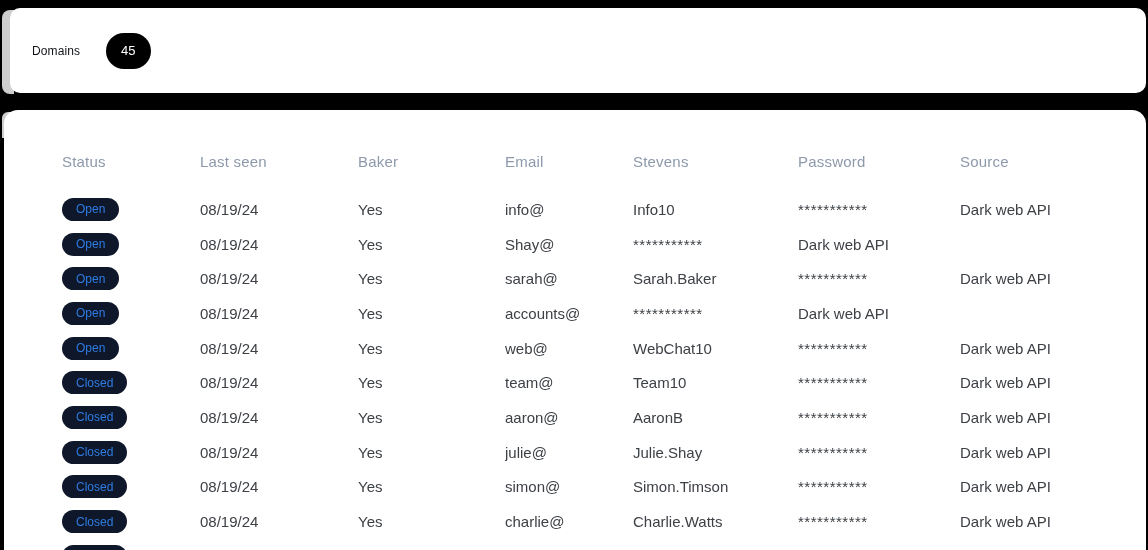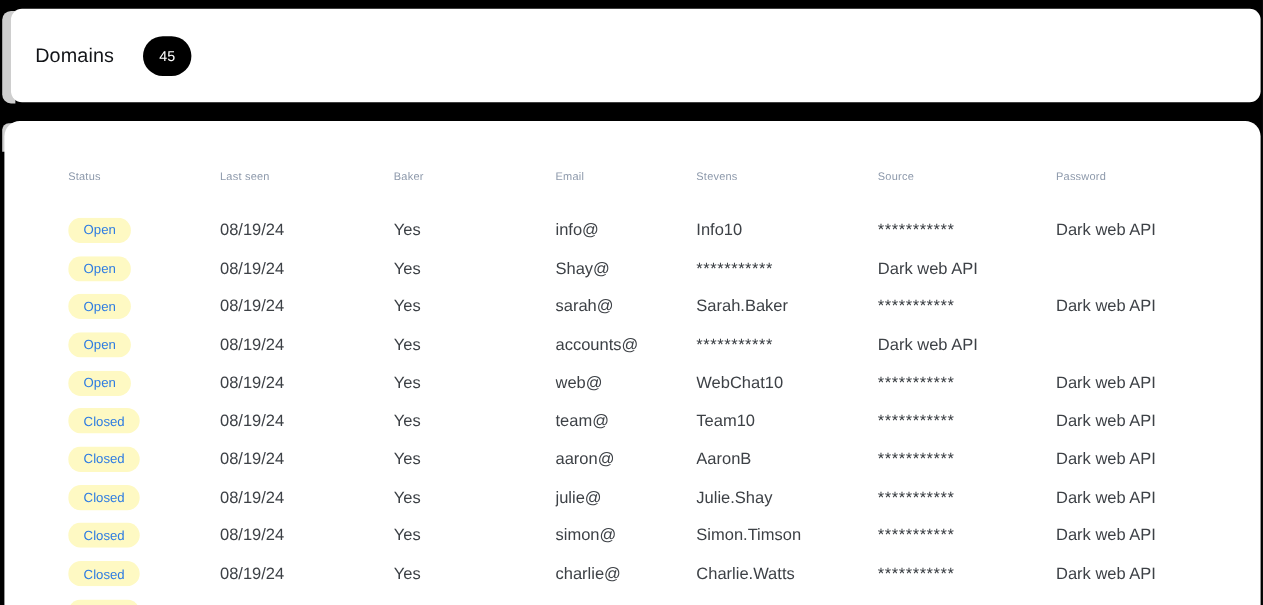--- a/index.html
+++ b/index.html
@@ -36,21 +36,21 @@
     left: 10px; top: 8px;
     width: 1136px; height: 85px;
     background: #ffffff;
     border-radius: 10px;
     display: flex;
     align-items: center;
     padding-left: 22px;
     box-sizing: border-box;
   }
   .page-title {
-    font-size: 18px;
+    font-size: 12px;
     font-weight: 500;
     color: #121418;
     letter-spacing: 0.1px;
   }
   .count-badge {
     margin-left: 26px;
     min-width: 34px;
     height: 36px;
     padding: 0 15px;
     background: #000000;
@@ -75,40 +75,40 @@
   .grid-row {
     display: grid;
     grid-template-columns: 138px 158px 147px 128px 165px 162px 1fr;
     align-items: center;
   }
   .thead-row {
     height: 30px;
     margin-bottom: 16px;
   }
   .col-header {
-    font-size: 10px;
+    font-size: 15px;
     font-weight: 400;
     color: #8d99ab;
     letter-spacing: 0.2px;
   }
   .table-row {
     height: 34.7px;
   }
   .cell {
     font-size: 15px;
     color: #3d4146;
     white-space: nowrap;
     overflow: hidden;
   }
   .cell.password { letter-spacing: 0.5px; }
   .status-badge {
     display: inline-flex;
     align-items: center;
     justify-content: center;
-    background: #fef9c3;
+    background: #0f172a;
     color: #2e7ce2;
     font-size: 12px;
     height: 23px;
     padding: 0 14px;
     border-radius: 12px;
     box-sizing: border-box;
   }
 </style>
 </head>
 <body>
@@ -123,22 +123,22 @@
     <span class="count-badge">45</span>
   </div>
 
   <div class="table-card">
     <div class="grid-row thead-row" id="thead">
         <span class="col-header">Status</span>
         <span class="col-header">Last seen</span>
         <span class="col-header">Baker</span>
         <span class="col-header">Email</span>
         <span class="col-header">Stevens</span>
+        <span class="col-header">Password</span>
         <span class="col-header">Source</span>
-        <span class="col-header">Password</span>
       </div>
     <div id="tbody">
   <div class="grid-row table-row">
     <div class="cell">
       <span class="status-badge">Open</span>
     </div>
     <div class="cell">08/19/24</div>
     <div class="cell">Yes</div>
     <div class="cell">info@</div>
     <div class="cell">Info10</div>

